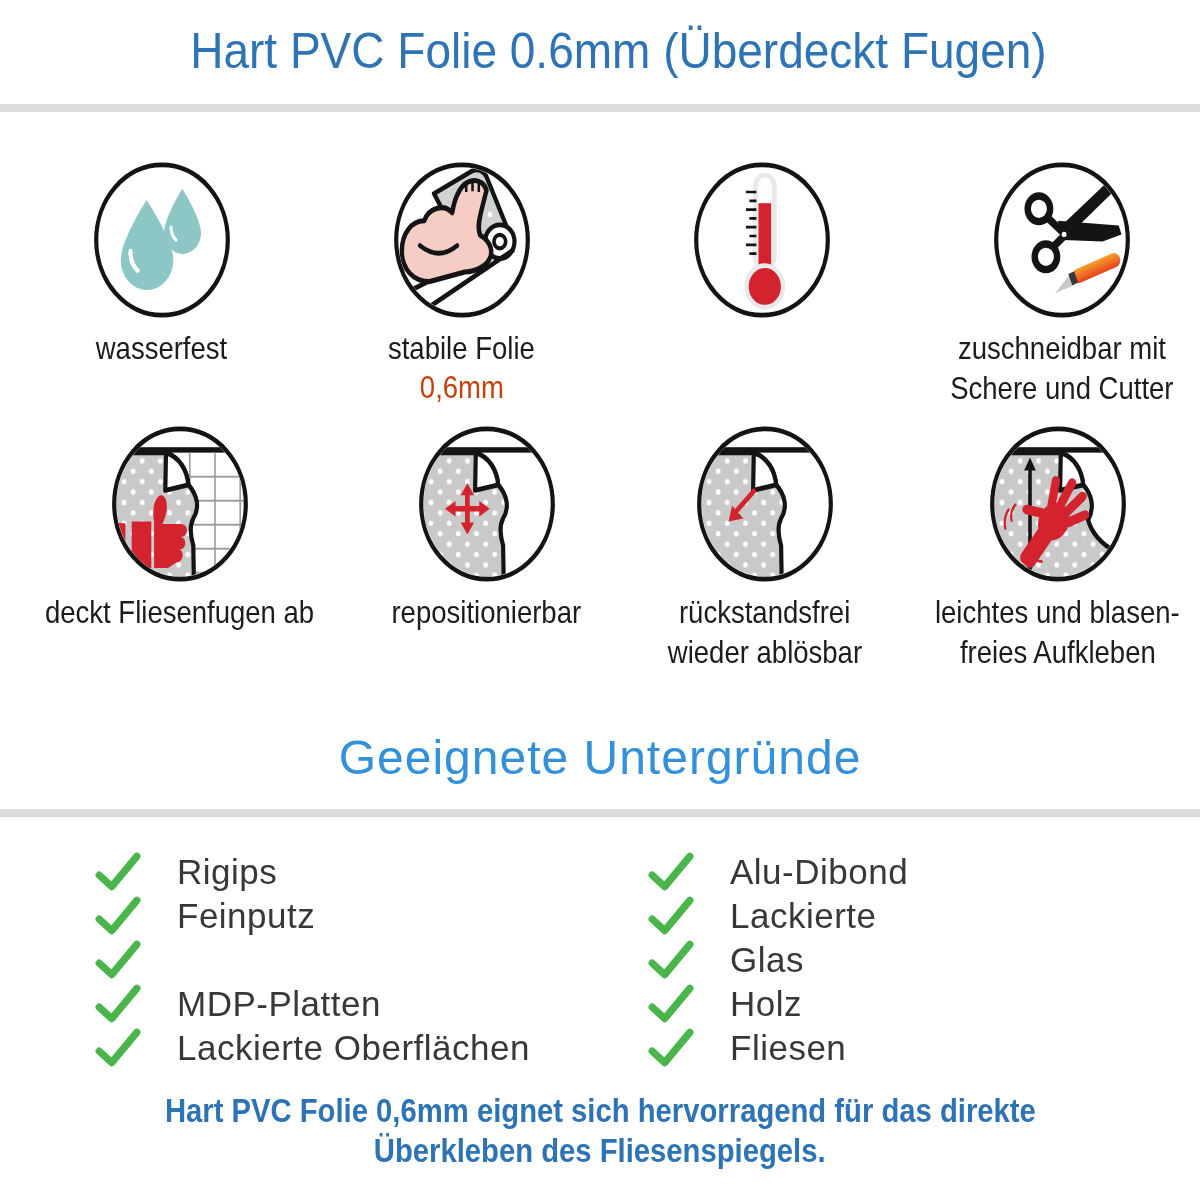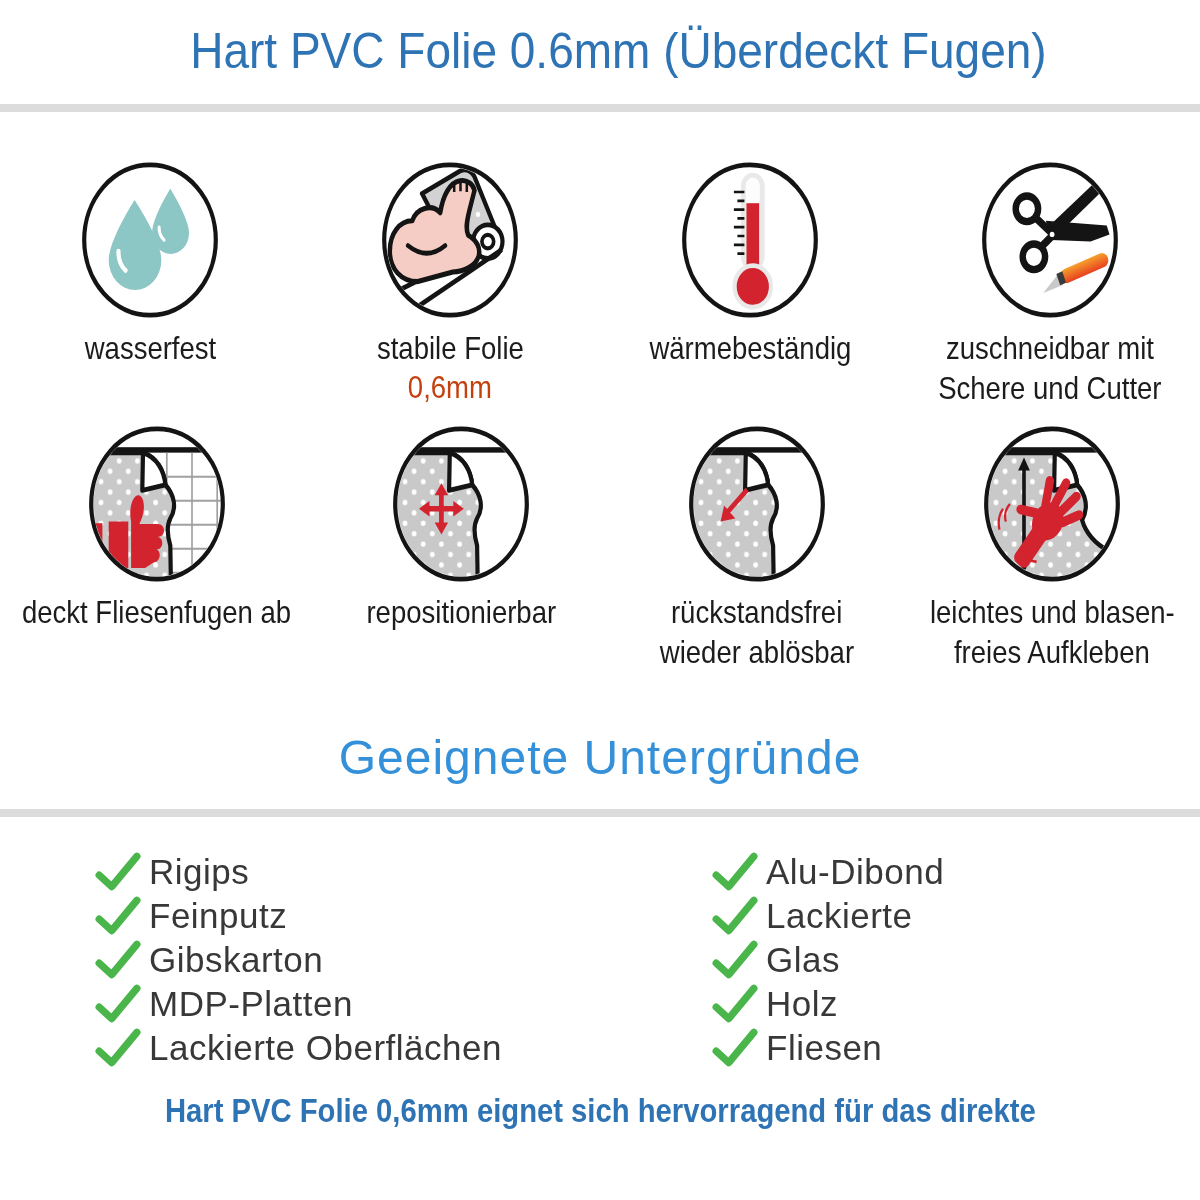--- a/index.html
+++ b/index.html
@@ -12,33 +12,33 @@
   .cond{display:inline-block;transform:scaleX(0.86);transform-origin:50% 50%;white-space:nowrap;}
   .title .cond{transform:scaleX(0.92);}
 
   .bar{position:absolute;left:0;width:100%;height:8px;background:#dcdcdc;}
   .bar-top{top:104px;}
   .bar-mid{top:809px;}
 
   .feat-row{position:absolute;left:0;width:100%;display:flex;}
   .feat-row1{top:160px;}
   .feat-row2{top:424px;}
-  .cell{flex:1 1 0;display:flex;flex-direction:column;align-items:center;}
+  .cell{flex:1 1 0;display:flex;flex-direction:column;align-items:center;padding-left:23px;}
   .feat-svg{width:140px;height:160px;display:block;}
   .caption{margin-top:8px;text-align:center;font-size:32px;line-height:40px;color:#1c1c1c;}
   .cap-sub{font-size:32px;line-height:38px;color:#c2410c;text-align:center;}
 
   .heading2{position:absolute;top:730px;left:0;width:100%;text-align:center;
             font-size:48px;font-weight:400;letter-spacing:1px;color:#3390d9;}
 
   .subs{position:absolute;top:850px;}
   .subs-left{left:95px;}
-  .subs-right{left:712px;}
+  .subs-right{left:648px;}
   .subs ul{list-style:none;margin:0;padding:0;}
-  .subs li{display:flex;align-items:center;height:44px;gap:8px;
+  .subs li{display:flex;align-items:center;height:44px;gap:36px;
            font-size:35px;letter-spacing:0.5px;color:#383838;}
   .check-svg{width:46px;height:40px;flex:0 0 auto;display:block;}
 
   .footer{position:absolute;top:1090px;left:0;width:100%;text-align:center;
           font-size:34px;line-height:40px;color:#2e74b5;font-weight:bold;}
 </style>
 </head>
 <body>
 
 <div class="page">
@@ -111,24 +111,20 @@
           </defs>
         <g clip-path="url(#c3)">
           <rect x="43.5" y="8" width="17" height="61" rx="8.5" fill="#e9e9e9"></rect>
           <rect x="47" y="11" width="10" height="19" rx="5" fill="#fdfdfd"></rect>
           <rect x="47.5" y="27" width="9" height="44" fill="#d2232e"></rect>
           <circle cx="52" cy="79" r="13" fill="#d2232e" stroke="#e9e9e9" stroke-width="3"></circle>
           <path d="M38.5 20 H46 M41 25.5 H46 M38.5 31 H46 M41 36.5 H46 M38.5 42 H46 M41 47.5 H46 M38.5 53 H46 M41 58.5 H46" stroke="#141414" stroke-width="1.7"></path>
         </g>
         <circle cx="50" cy="50" r="47" fill="none" stroke="#141414" stroke-width="3"></circle>
       </svg>
-      <div class="caption">
-        <div><span class="cond">wärmebeständig</span></div>
-        <div><span class="cond"></span></div>
-      </div>
     </div>
 
     <div class="cell">
       <svg class="feat-svg" viewBox="0 0 100 100" preserveAspectRatio="none">
         <defs>
           <clipPath id="c4">
               <circle cx="50" cy="50" r="45.4"></circle>
             </clipPath>
           <linearGradient id="grad4" x1="0" y1="0" x2="0" y2="1">
             <stop offset="0" stop-color="#f5a12d"></stop>
@@ -303,21 +299,20 @@
       <li>
         <svg class="check-svg" viewBox="0 0 44 38">
             <path d="M4 22 L16 33 L40 4" stroke="#4ab54a" stroke-width="7" fill="none" stroke-linecap="round" stroke-linejoin="round"></path>
           </svg>
         <span>Feinputz</span>
         </li>
       <li>
         <svg class="check-svg" viewBox="0 0 44 38">
             <path d="M4 22 L16 33 L40 4" stroke="#4ab54a" stroke-width="7" fill="none" stroke-linecap="round" stroke-linejoin="round"></path>
           </svg>
-        <span>Gibskarton</span>
         </li>
       <li>
         <svg class="check-svg" viewBox="0 0 44 38">
             <path d="M4 22 L16 33 L40 4" stroke="#4ab54a" stroke-width="7" fill="none" stroke-linecap="round" stroke-linejoin="round"></path>
           </svg>
         <span>MDP-Platten</span>
         </li>
       <li>
         <svg class="check-svg" viewBox="0 0 44 38">
             <path d="M4 22 L16 33 L40 4" stroke="#4ab54a" stroke-width="7" fill="none" stroke-linecap="round" stroke-linejoin="round"></path>
@@ -357,15 +352,16 @@
         <svg class="check-svg" viewBox="0 0 44 38">
             <path d="M4 22 L16 33 L40 4" stroke="#4ab54a" stroke-width="7" fill="none" stroke-linecap="round" stroke-linejoin="round"></path>
           </svg>
         <span>Fliesen</span>
         </li>
     </ul>
   </div>
 
   <div class="footer">
     <div><span class="cond">Hart PVC Folie 0,6mm eignet sich hervorragend für das direkte</span></div>
+    <div><span class="cond">Überkleben des Fliesenspiegels.</span></div>
   </div>
 
 </div>
 
 </body></html>

